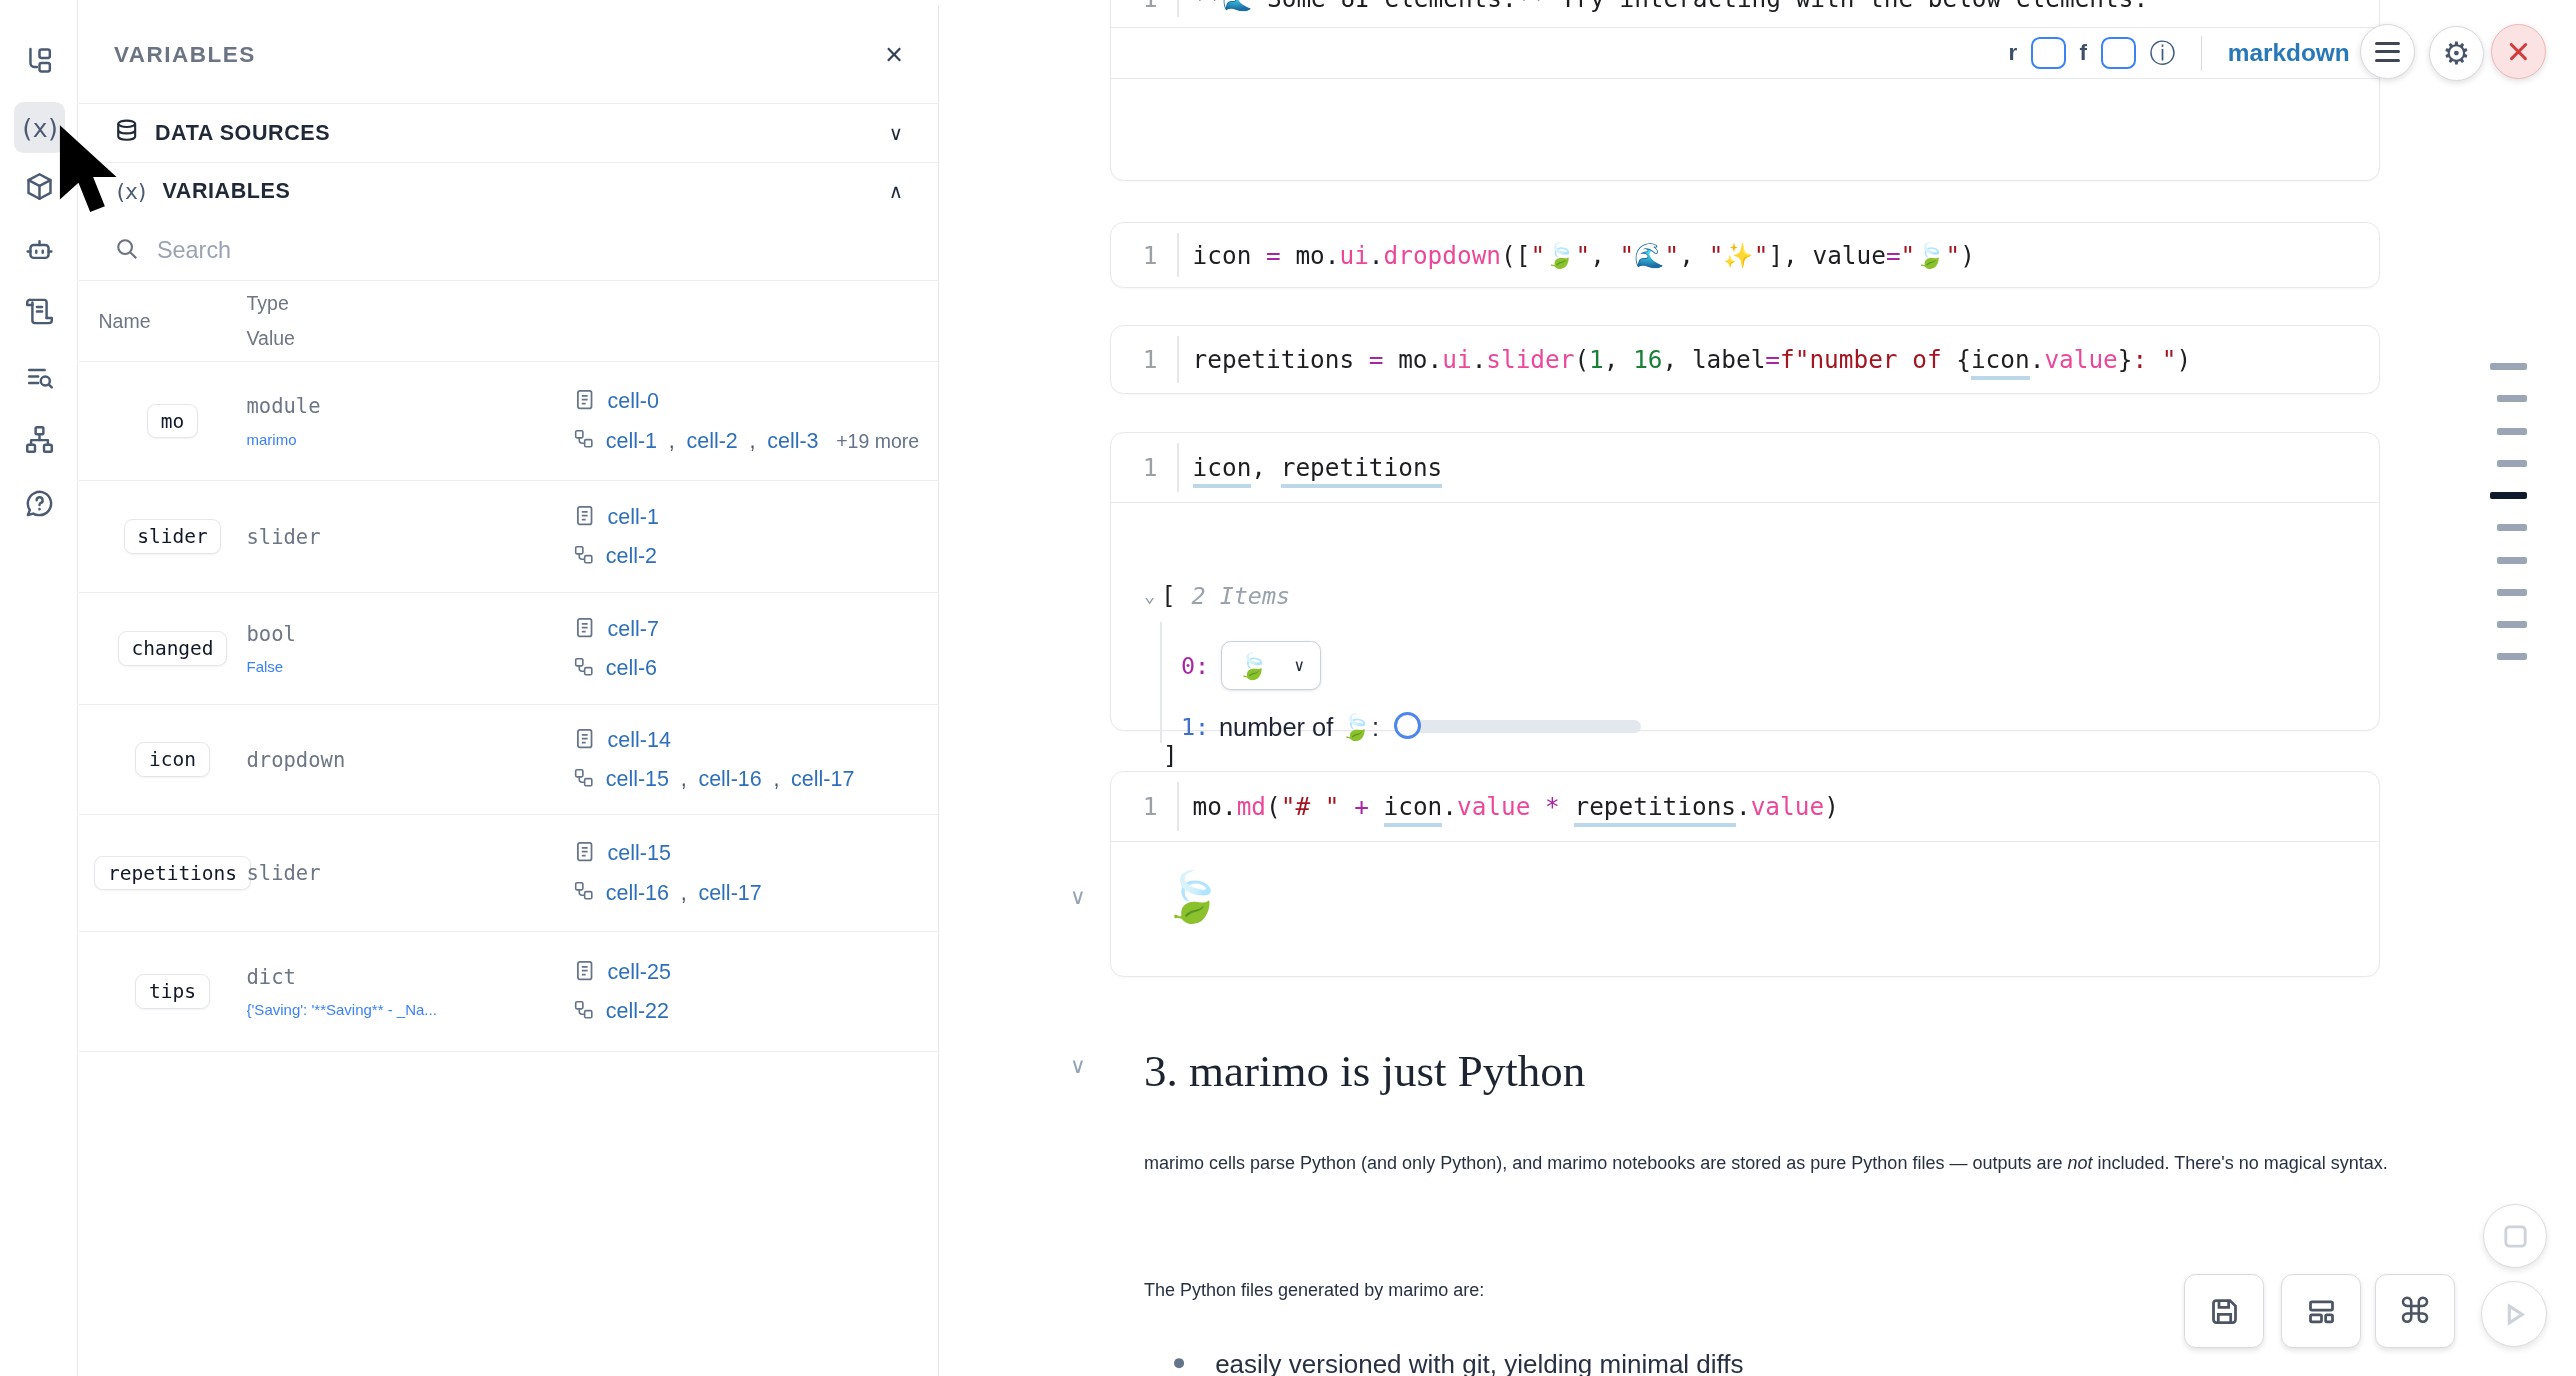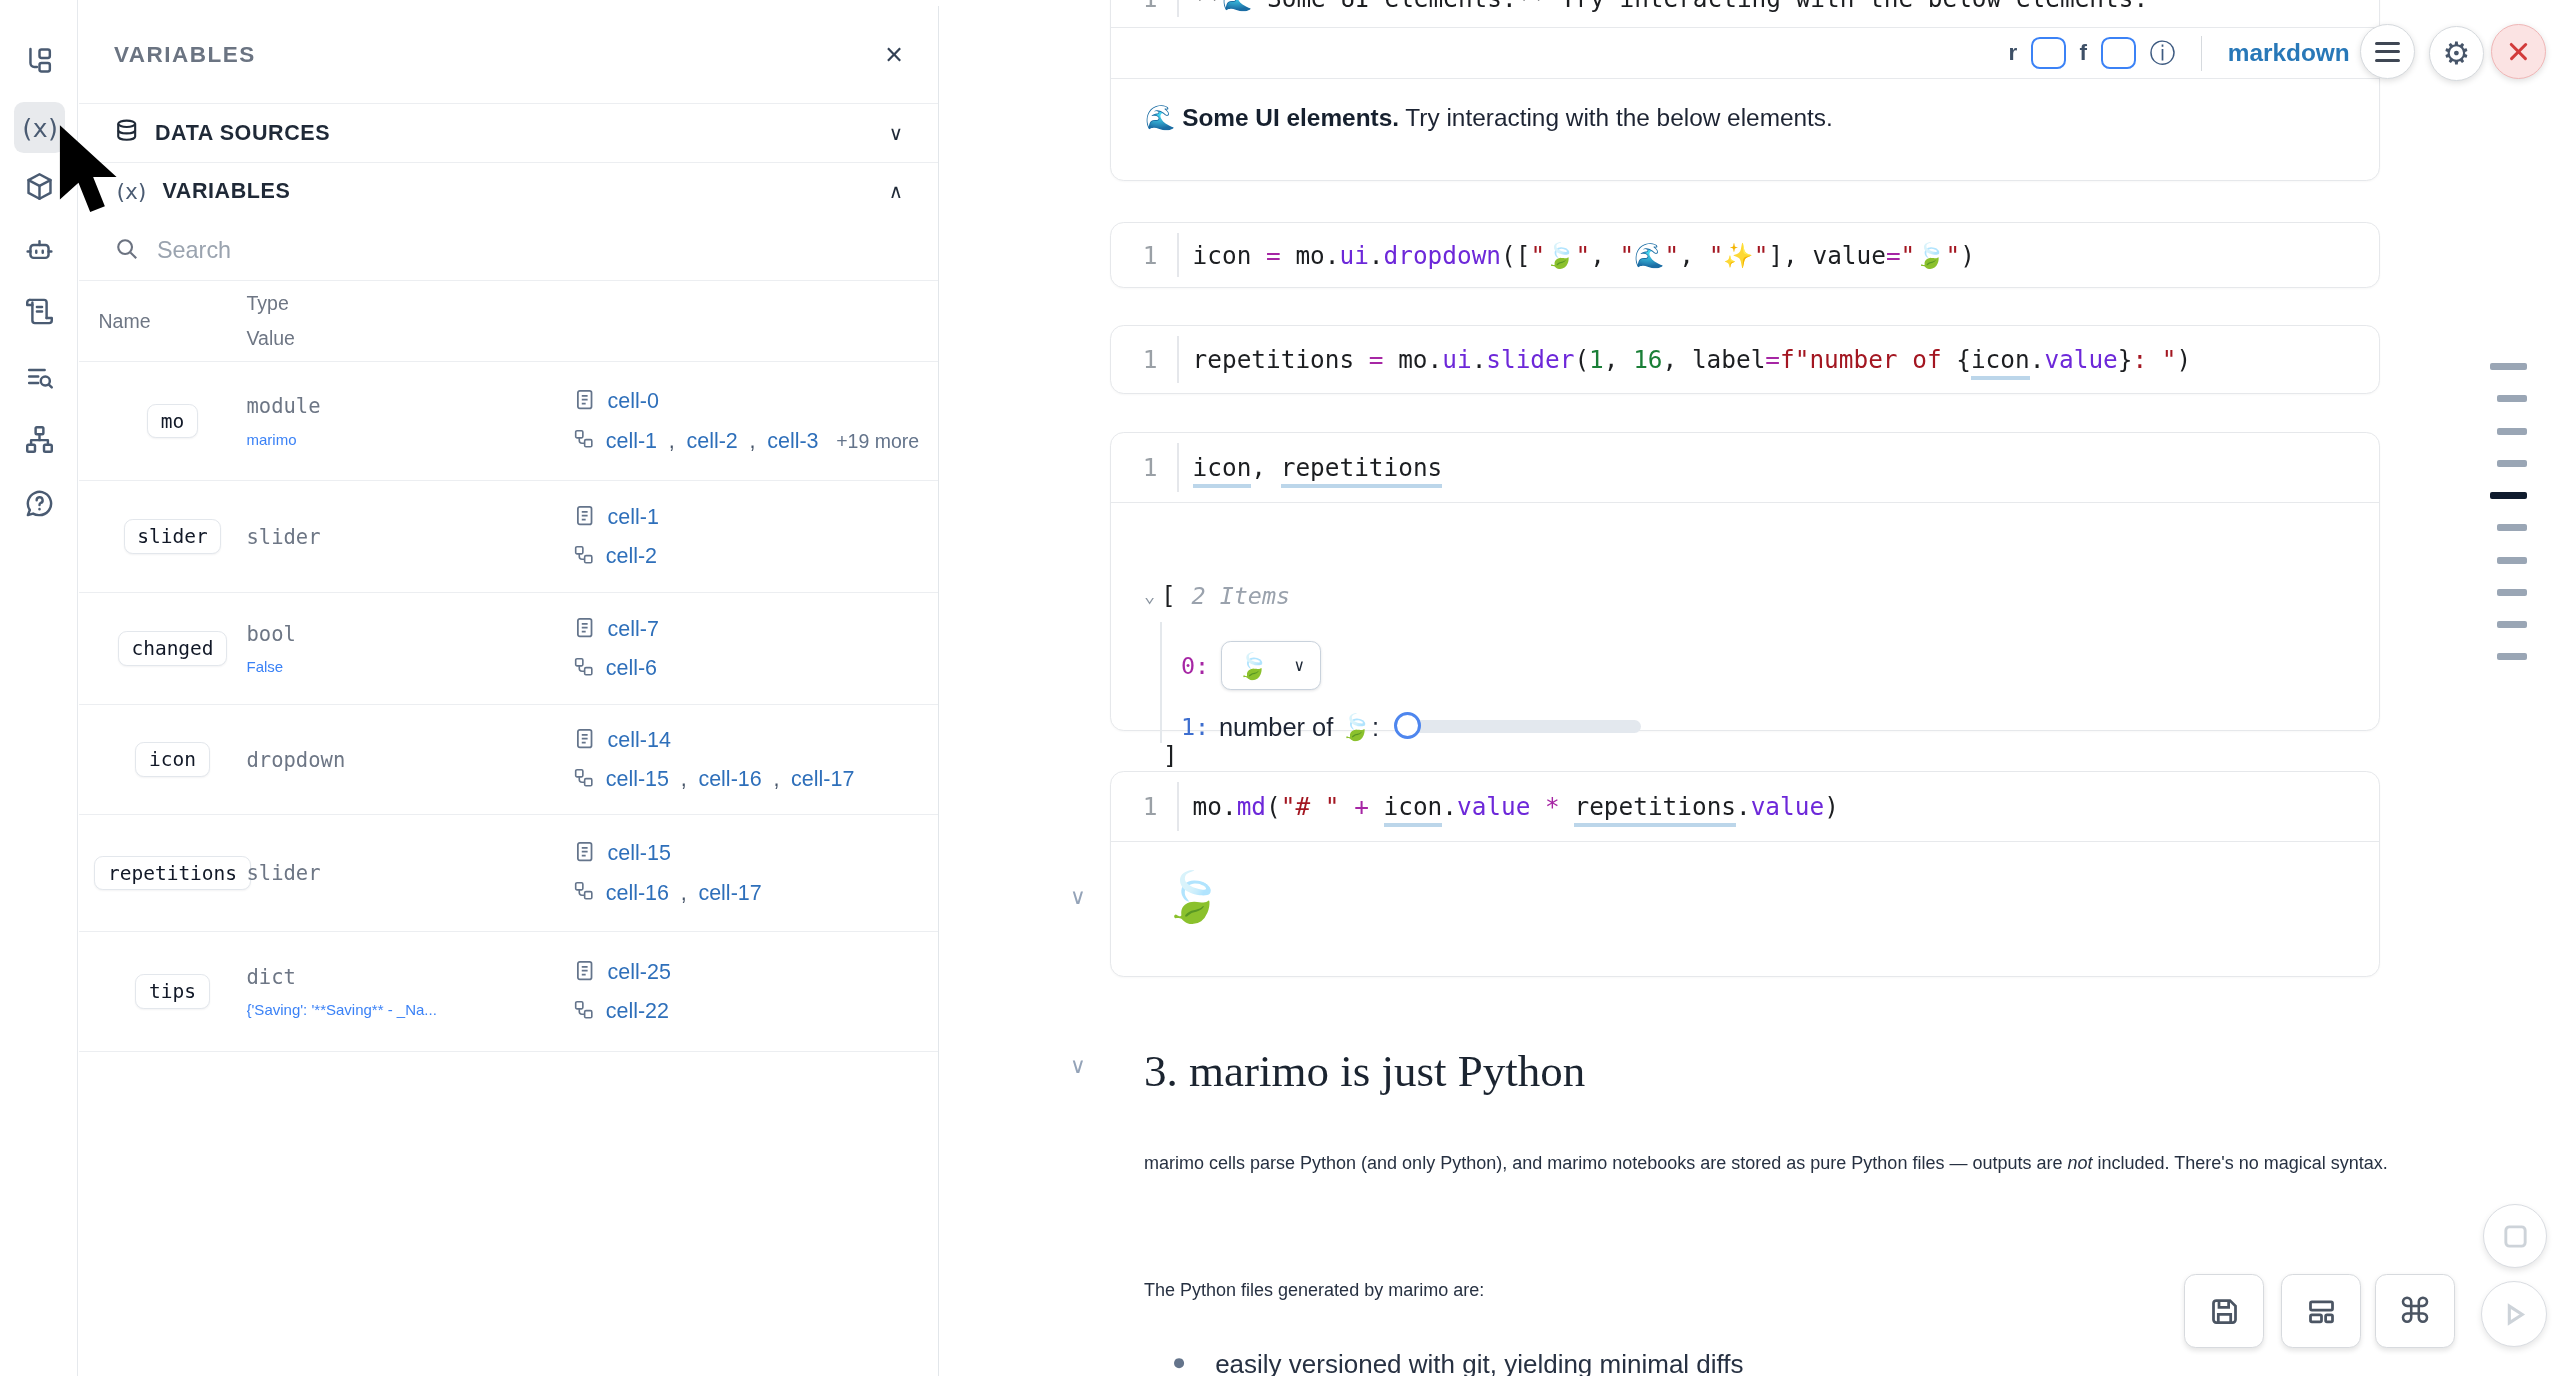--- a/index.html
+++ b/index.html
@@ -44,21 +44,21 @@
   .vlink { color:#2e6fba; font-size:21.5px; text-decoration:none; }
   .vcomma { color:#475569; font-size:21.5px; }
   .vmore { color:#64748b; font-size:19.5px; margin-left:5.9px; }
   
   .cell { position:absolute; background:#fff; border:1.5px solid #e6e8eb; border-radius:13.7px; box-shadow:0 1px 2px rgba(16,24,40,.03); }
   .code-row { position:relative; display:flex; align-items:center; }
   .lnum { width:64px; text-align:right; padding-right:17.6px; font-family:"DejaVu Sans Mono", monospace; font-size:24.4px; color:#9aa0a6; flex:none; }
   .gutter { position:absolute; left:66px; top:9.8px; bottom:9.8px; width:1.5px; background:#e5e7eb; }
   .codetext { font-family:"DejaVu Sans Mono", monospace; font-size:24.4px; color:#1c1e21; padding-left:17.6px; white-space:pre; }
   .tok-op { color:#a626a4; }
-  .tok-fn { color:#6d28d9; }
+  .tok-fn { color:#ec4899; }
   .tok-str { color:#a31621; }
   .tok-num { color:#1a7f37; }
   .tok-u { border-bottom:4.9px solid #bcd6ea; padding-bottom:2px; }
   .divider { border-bottom:1.5px solid #e7e9ec; }
   
   .cellA-toolbar { position:absolute; left:0; right:0; top:58px; height:51px; display:flex; align-items:center; justify-content:flex-end; gap:13.7px; padding-right:15.6px; }
   .rf-label { font-size:22.5px; font-weight:700; color:#3d4f66; }
   .rf-box { width:35px; height:32px; border:2.4px solid #3b82f6; border-radius:8.8px; background:#fff; }
   .info-glyph { font-size:26px; color:#3d5a80; }
   .tb-sep { width:1.5px; height:35px; background:#d6dade; margin:0 11.7px; }
@@ -401,23 +401,20 @@
       <span class="codetext"><span>**🌊 Some UI elements.** Try interacting with the below elements.</span></span>
     </div>
     <div class="cellA-toolbar divider" style="top:58px;">
       <span class="rf-label">r</span>
       <span class="rf-box"></span>
       <span class="rf-label">f</span>
       <span class="rf-box"></span>
       <span class="info-glyph">ⓘ</span>
       <span class="tb-sep"></span>
       <span class="mode-label">markdown</span>
-    </div>
-    <div class="md-banner">
-      <b>🌊 Some UI elements.</b><span> Try interacting with the below elements.</span>
     </div>
   </div>
 
   <div class="cell" style="left:1110px; top:222px; width:1270px; height:66px;">
     <div class="code-row" style="height:100%;">
       <span class="lnum">1</span>
       <span class="gutter"></span>
       <span class="codetext"><span>icon </span><span class="tok-op">=</span><span> mo.</span><span class="tok-fn">ui</span><span>.</span><span class="tok-fn">dropdown</span><span>([</span><span class="tok-str">"🍃"</span><span>, </span><span class="tok-str">"🌊"</span><span>, </span><span class="tok-str">"✨"</span><span>], value</span><span class="tok-op">=</span><span class="tok-str">"🍃"</span><span>)</span></span>
     </div>
   </div>

